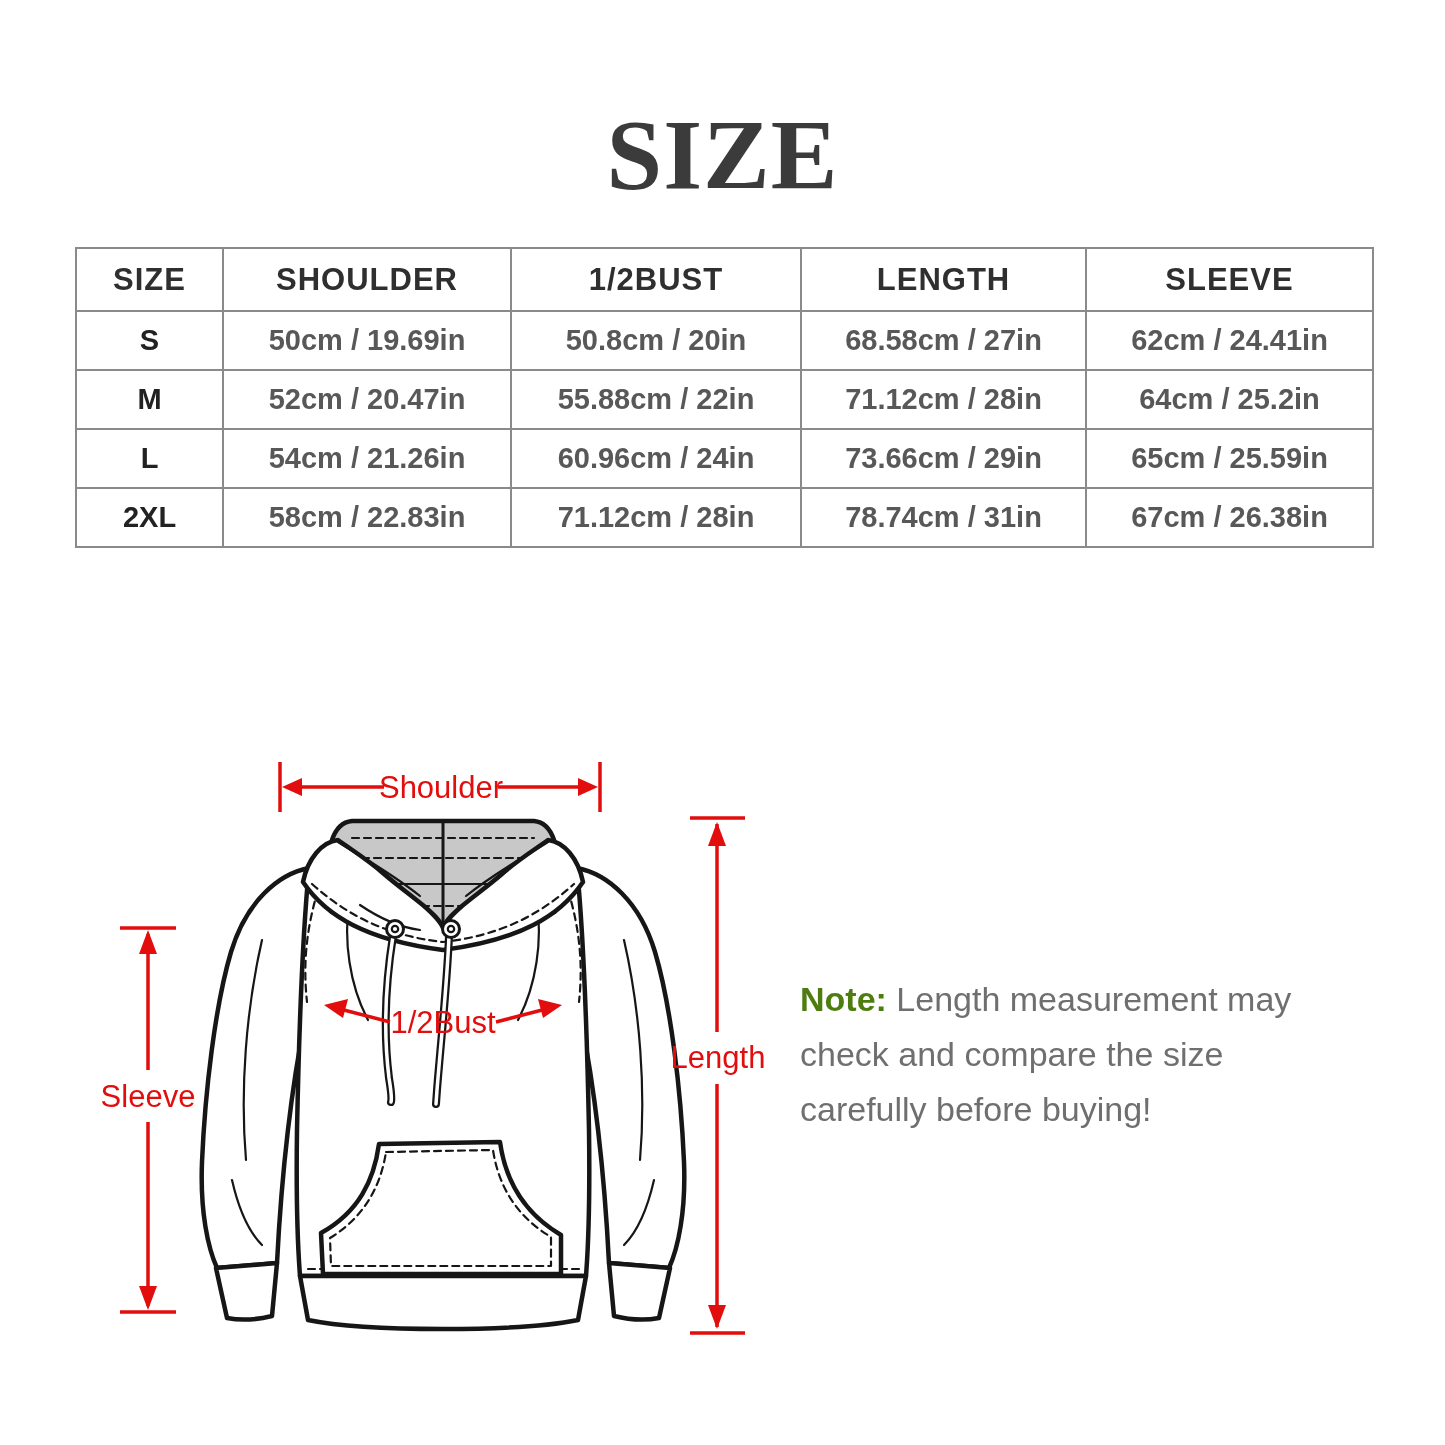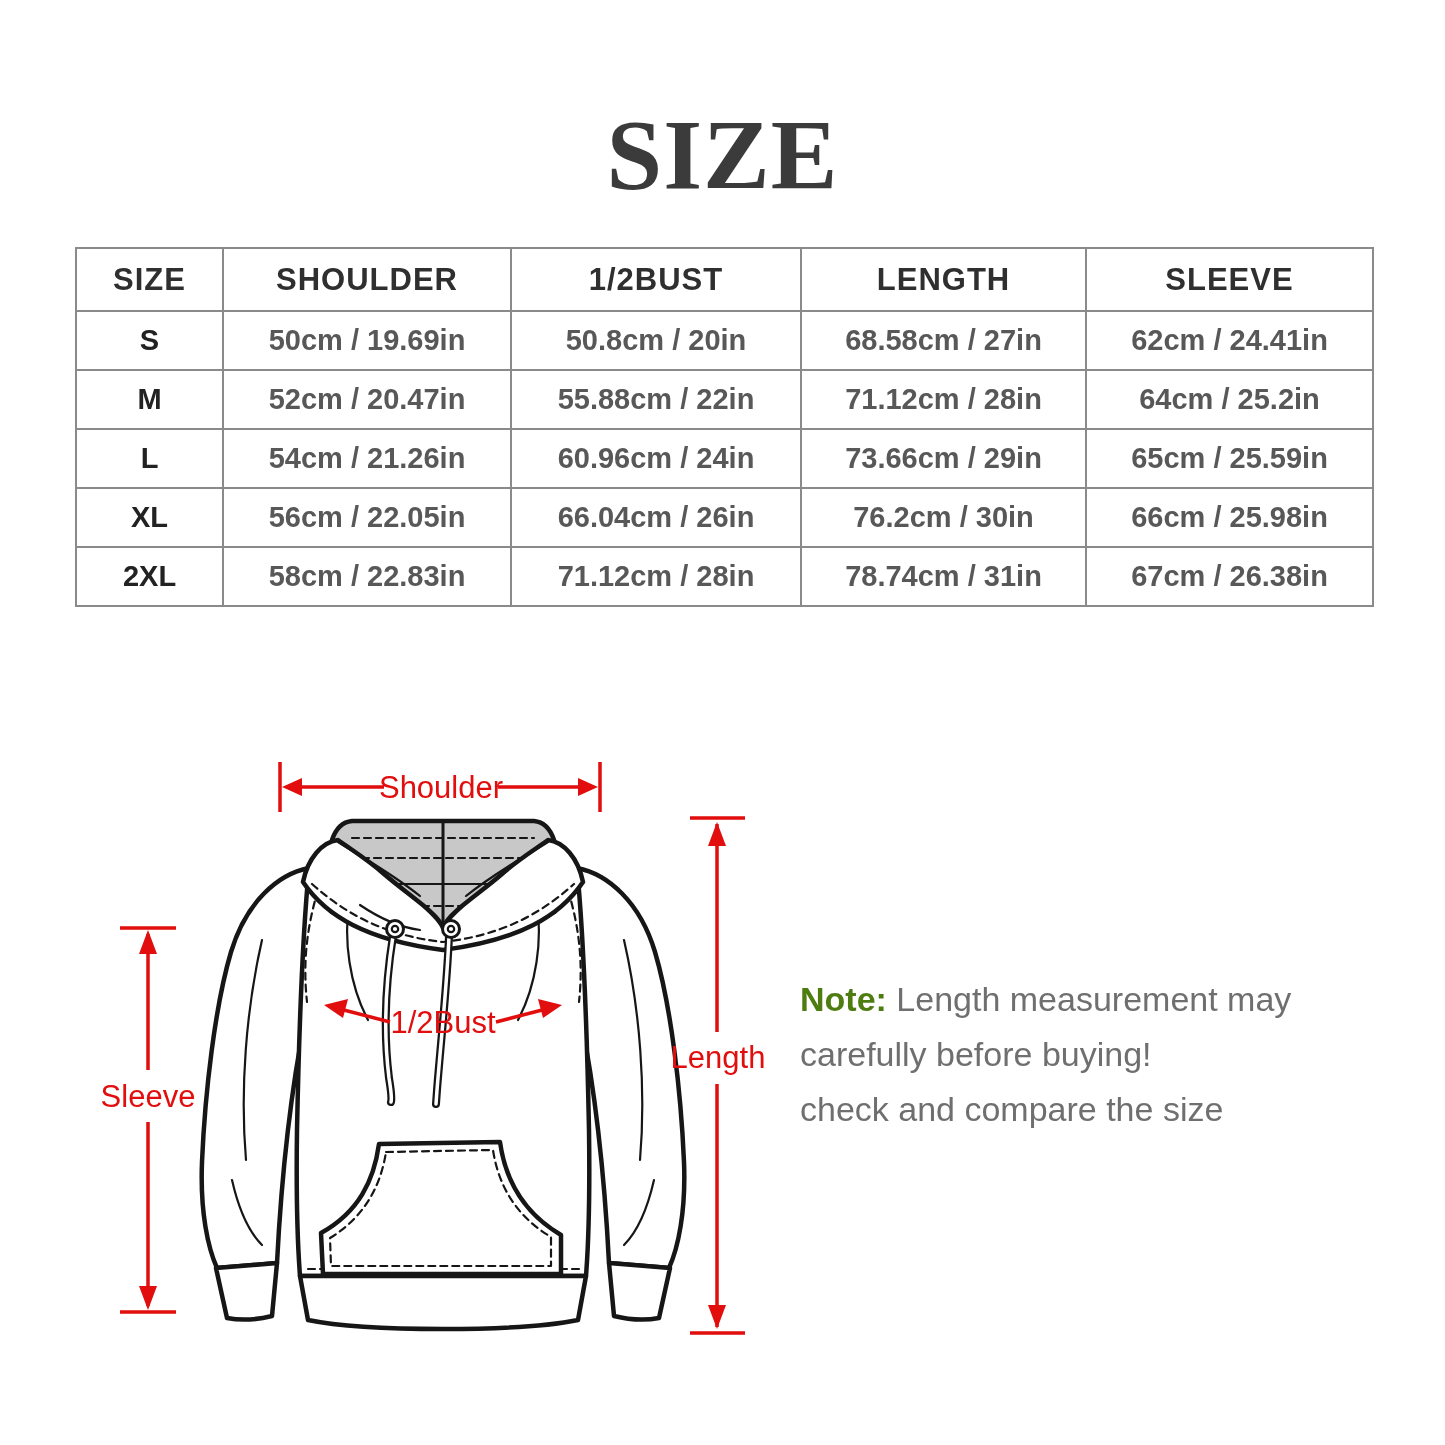--- a/index.html
+++ b/index.html
@@ -86,27 +86,20 @@
         <td>64cm / 25.2in</td>
       </tr>
       <tr>
         <td class="rowlabel">L</td>
         <td>54cm / 21.26in</td>
         <td>60.96cm / 24in</td>
         <td>73.66cm / 29in</td>
         <td>65cm / 25.59in</td>
       </tr>
       <tr>
-        <td class="rowlabel">XL</td>
-        <td>56cm / 22.05in</td>
-        <td>66.04cm / 26in</td>
-        <td>76.2cm / 30in</td>
-        <td>66cm / 25.98in</td>
-      </tr>
-      <tr>
         <td class="rowlabel">2XL</td>
         <td>58cm / 22.83in</td>
         <td>71.12cm / 28in</td>
         <td>78.74cm / 31in</td>
         <td>67cm / 26.38in</td>
       </tr>
     </tbody>
   </table>
 </div>
 
@@ -186,15 +179,15 @@
   <g>
     <path class="red" d="M 690 818 L 745 818 M 690 1333 L 745 1333 M 717 824 L 717 1032 M 717 1084 L 717 1327"></path>
     <polygon class="redfill" points="717,822 708,846 726,846"></polygon>
     <polygon class="redfill" points="717,1329 708,1305 726,1305"></polygon>
     <text class="redtext" x="718" y="1068" text-anchor="middle">Length</text>
   </g>
 </svg>
 
 <div class="note">
   <div><span class="prefix">Note:</span> <span>Length measurement may</span></div>
+  <div>check and compare the size</div>
   <div>carefully before buying!</div>
-  <div>check and compare the size</div>
 </div>
 
 </body></html>

